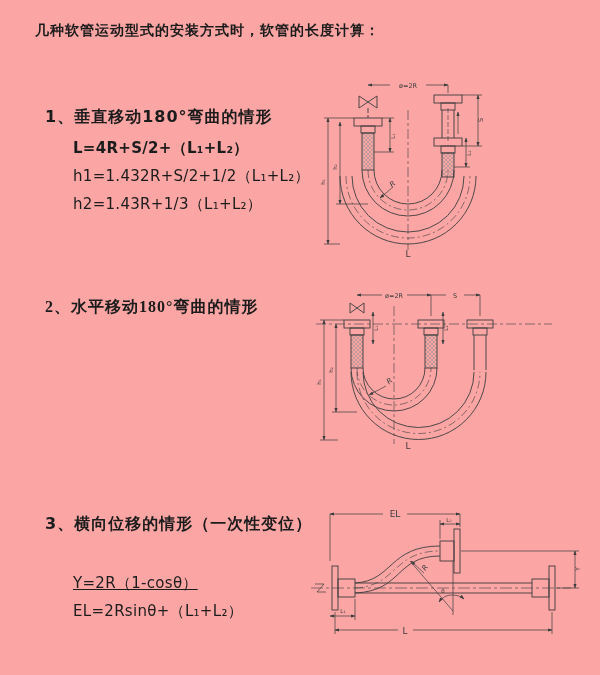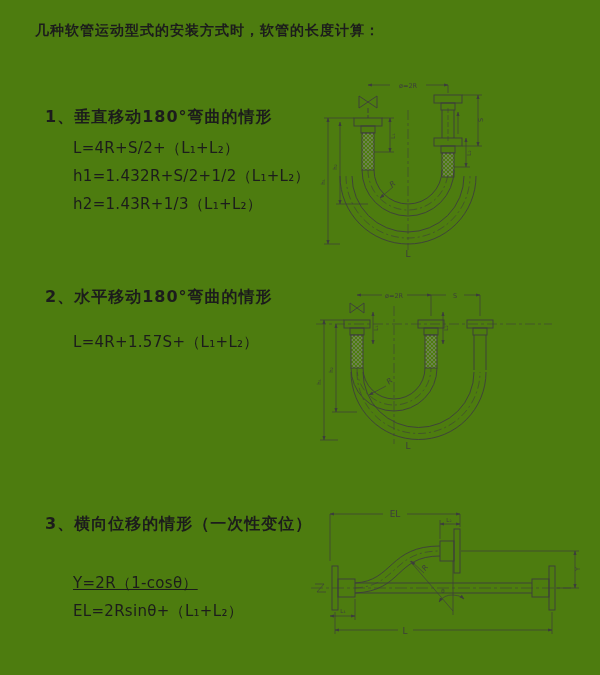--- a/index.html
+++ b/index.html
@@ -1,17 +1,17 @@
 <!DOCTYPE html>
 <html><head>
 <meta charset="utf-8">
 <style>
   html,body{margin:0;padding:0;background:#e8e8e8;}
   .page{
-    position:relative;width:600px;height:675px;background:#4d7c0f;
+    position:relative;width:600px;height:675px;background:#fca5a5;
     font-family:"DejaVu Sans","Liberation Sans",sans-serif;
     color:#1c1c1c;overflow:hidden;margin:0 auto;
   }
   .title{position:absolute;left:35px;top:22px;font-size:14px;font-weight:bold;letter-spacing:1px;}
   .sec-heading{position:absolute;font-size:16px;font-weight:bold;letter-spacing:1px;}
   .formula{position:absolute;font-size:15px;font-weight:normal;letter-spacing:0.3px;}
   svg{position:absolute;overflow:visible;}
   svg text{font-family:"DejaVu Sans","Liberation Sans",sans-serif;fill:#3d3d3d;}
   .dim-t{font-size:6.5px;}
   .dim-s{font-size:5.5px;}
@@ -19,21 +19,21 @@
   .lab-i{font-size:7.5px;font-style:italic;}
 </style>
 </head>
 <body>
 
 <div class="page">
 
   <div class="title">几种软管运动型式的安装方式时，软管的长度计算：</div>
 
   <div class="sec-heading" style="left:45px;top:107px;">1、垂直移动180°弯曲的情形</div>
-  <div class="formula" style="left:73px;top:139px;">L=4R+S/2+（L₁+L₂）</div>
+  <div class="formula" style="left:73px;top:139px;font-weight:bold;">L=4R+S/2+（L₁+L₂）</div>
   <div class="formula" style="left:73px;top:167px;">h1=1.432R+S/2+1/2（L₁+L₂）</div>
   <div class="formula" style="left:73px;top:195px;">h2=1.43R+1/3（L₁+L₂）</div>
 
   <svg style="left:310px;top:72px;" width="260" height="190" viewBox="0 0 260 190">
     <defs>
       <pattern id="braidA" width="4" height="4" patternUnits="userSpaceOnUse">
         <path d="M0,4 L4,0 M0,0 L4,4" stroke="#8a8a8a" stroke-width="0.5"></path>
       </pattern>
       <marker id="arwA" viewBox="0 0 10 10" refX="9" refY="5" markerWidth="7" markerHeight="7" orient="auto-start-reverse">
         <path d="M0,1.5 L10,5 L0,8.5 Z" fill="#3d3d3d"></path>
@@ -115,22 +115,21 @@
     <text class="dim-t" x="98" y="15.5" text-anchor="middle">ø=2R</text>
     <text class="dim-t" x="173" y="48" transform="rotate(-90 173 48)" text-anchor="middle">S</text>
     <text class="dim-s" x="15" y="110" transform="rotate(-90 15 110)" text-anchor="middle">h₁</text>
     <text class="dim-s" x="27" y="95" transform="rotate(-90 27 95)" text-anchor="middle">h₂</text>
     <text class="dim-s" x="85" y="64" transform="rotate(-90 85 64)" text-anchor="middle">L₁</text>
     <text class="dim-s" x="161" y="81" transform="rotate(-90 161 81)" text-anchor="middle">L₂</text>
     <text class="lab-i" x="84" y="114" transform="rotate(-38 84 114)" text-anchor="middle">R</text>
     <text class="dim-b" x="98" y="185" text-anchor="middle">L</text>
   </svg>
 
-  <div class="sec-heading" style="left:45px;top:287px;">2、水平移动180°弯曲的情形</div>
-  <div class="formula" style="left:73px;top:333px;">L=4R+1.57S+（L₁+L₂）</div>
+  <div class="sec-heading" style="left:45px;top:297px;font-family:Liberation Serif, serif;">2、水平移动180°弯曲的情形</div>
 
   <svg style="left:310px;top:282px;" width="250" height="170" viewBox="0 0 250 170">
     <defs>
       <pattern id="braidB" width="4" height="4" patternUnits="userSpaceOnUse">
         <path d="M0,4 L4,0 M0,0 L4,4" stroke="#8a8a8a" stroke-width="0.5"></path>
       </pattern>
       <marker id="arwB" viewBox="0 0 10 10" refX="9" refY="5" markerWidth="7" markerHeight="7" orient="auto-start-reverse">
         <path d="M0,1.5 L10,5 L0,8.5 Z" fill="#3d3d3d"></path>
       </marker>
     </defs>

